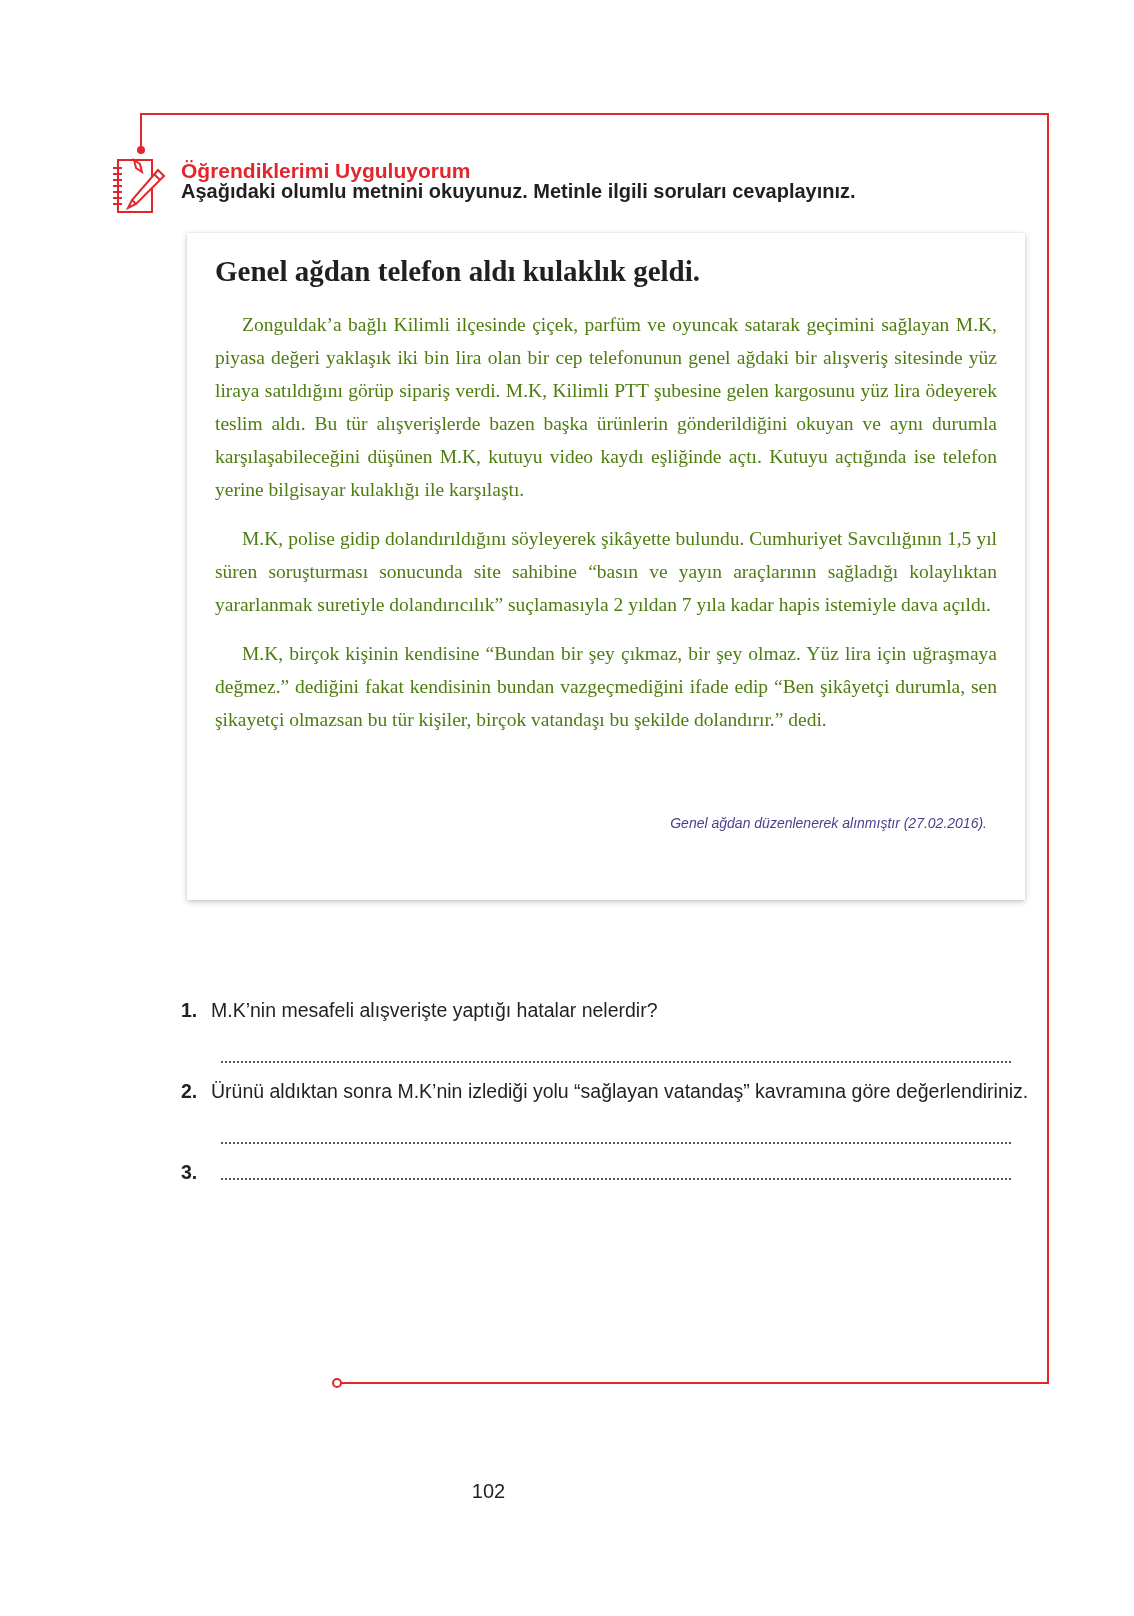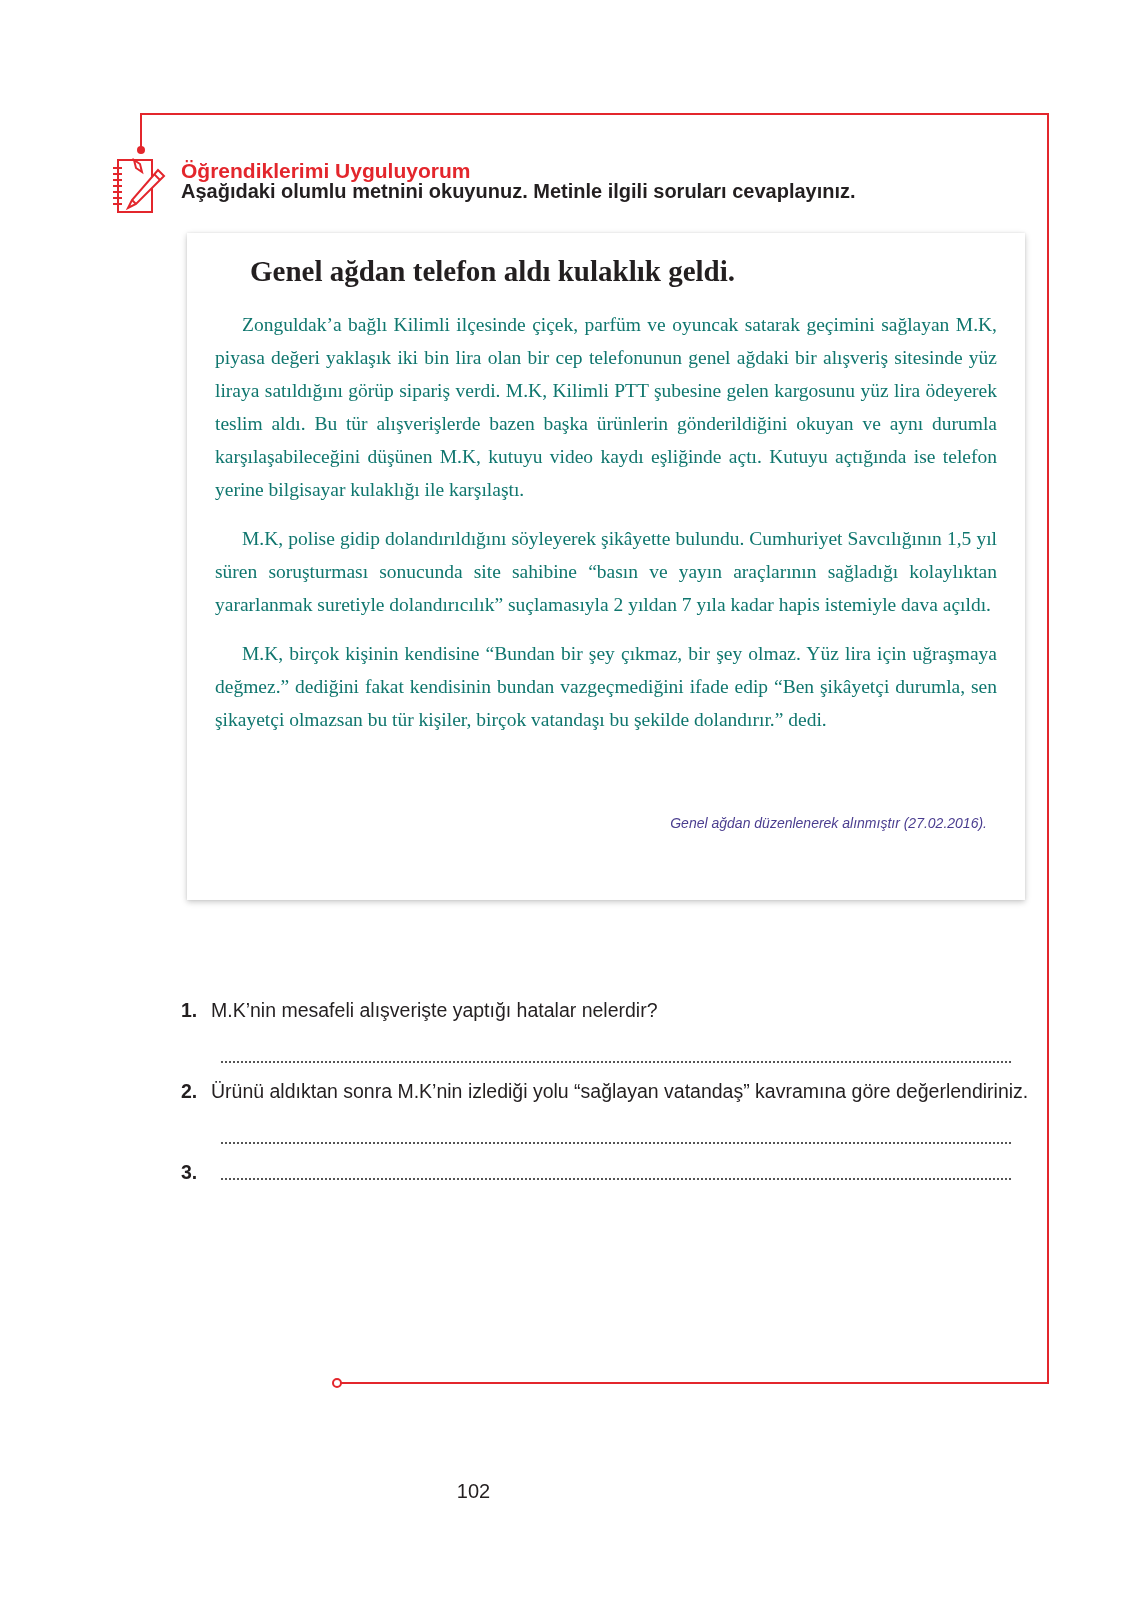--- a/index.html
+++ b/index.html
@@ -7,29 +7,29 @@
   .frame-top { position:absolute; left:140px; top:113px; width:909px; height:2px; background:#e3262c; }
   .frame-left-stub { position:absolute; left:140px; top:113px; width:2px; height:36px; background:#e3262c; }
   .frame-dot { position:absolute; left:137px; top:146px; width:8px; height:8px; border-radius:50%; background:#e3262c; }
   .frame-right { position:absolute; left:1047px; top:113px; width:2px; height:1271px; background:#e3262c; }
   .frame-bottom { position:absolute; left:341px; top:1382px; width:708px; height:2px; background:#e3262c; }
   .frame-circle { position:absolute; left:332px; top:1378px; width:6px; height:6px; border:2px solid #e3262c; border-radius:50%; background:#fff; }
   .icon { position:absolute; left:112px; top:158px; width:56px; height:58px; }
   .section-title { position:absolute; left:181px; top:131px; font-size:21px; font-weight:bold; color:#e3262c;margin-top:28px; }
   .instruction { position:absolute; left:181px; top:180px; font-size:20px; font-weight:bold; color:#231f20; }
   .article { position:absolute; left:187px; top:233px; width:838px; height:667px; background:#ffffff; box-shadow:0 2px 6px rgba(0,0,0,0.22), 0 0 2px rgba(0,0,0,0.08); }
-  .article-title { position:absolute; left:28px; top:22px; font-family:"Liberation Serif", serif; font-weight:bold; font-size:29px; color:#231f20;margin-left:35px; }
-  .article-body { position:absolute; left:28px; top:75px; width:782px; font-family:"Liberation Serif", serif; font-size:19.5px; line-height:33px; color:#0f766e; text-align:justify; }
+  .article-title { position:absolute; left:28px; top:22px; font-family:"Liberation Serif", serif; font-weight:bold; font-size:29px; color:#231f20; }
+  .article-body { position:absolute; left:28px; top:75px; width:782px; font-family:"Liberation Serif", serif; font-size:19.5px; line-height:33px; color:#4d7c0f; text-align:justify; }
   .article-body p { margin:0 0 16px 0; text-indent:27px; }
   .source { position:absolute; right:38px; top:582px; font-size:14px; font-style:italic; color:#4a3d8f; }
   .questions { position:absolute; left:181px; top:994px; width:850px; }
   .q { position:relative; font-size:19.5px; line-height:33px; color:#231f20; padding-left:30px; }
   .q-num { position:absolute; left:0; top:0; font-weight:bold; }
   .answer-line { margin-left:40px; margin-top:14px; margin-bottom:12px; width:790px; height:20px; border-bottom:2px dotted #555; }
-  .page-number { position:absolute; left:1px; width:913px; top:1480px; text-align:center; font-size:20px; color:#231f20;padding-left:16px; }
+  .page-number { position:absolute; left:16px; width:913px; top:1480px; text-align:center; font-size:20px; color:#231f20;padding-left:16px; }
 </style>
 </head>
 <body>
 
 <div class="frame-top"></div>
 <div class="frame-left-stub"></div>
 <div class="frame-dot"></div>
 <div class="frame-right"></div>
 <div class="frame-bottom"></div>
 <div class="frame-circle"></div>

